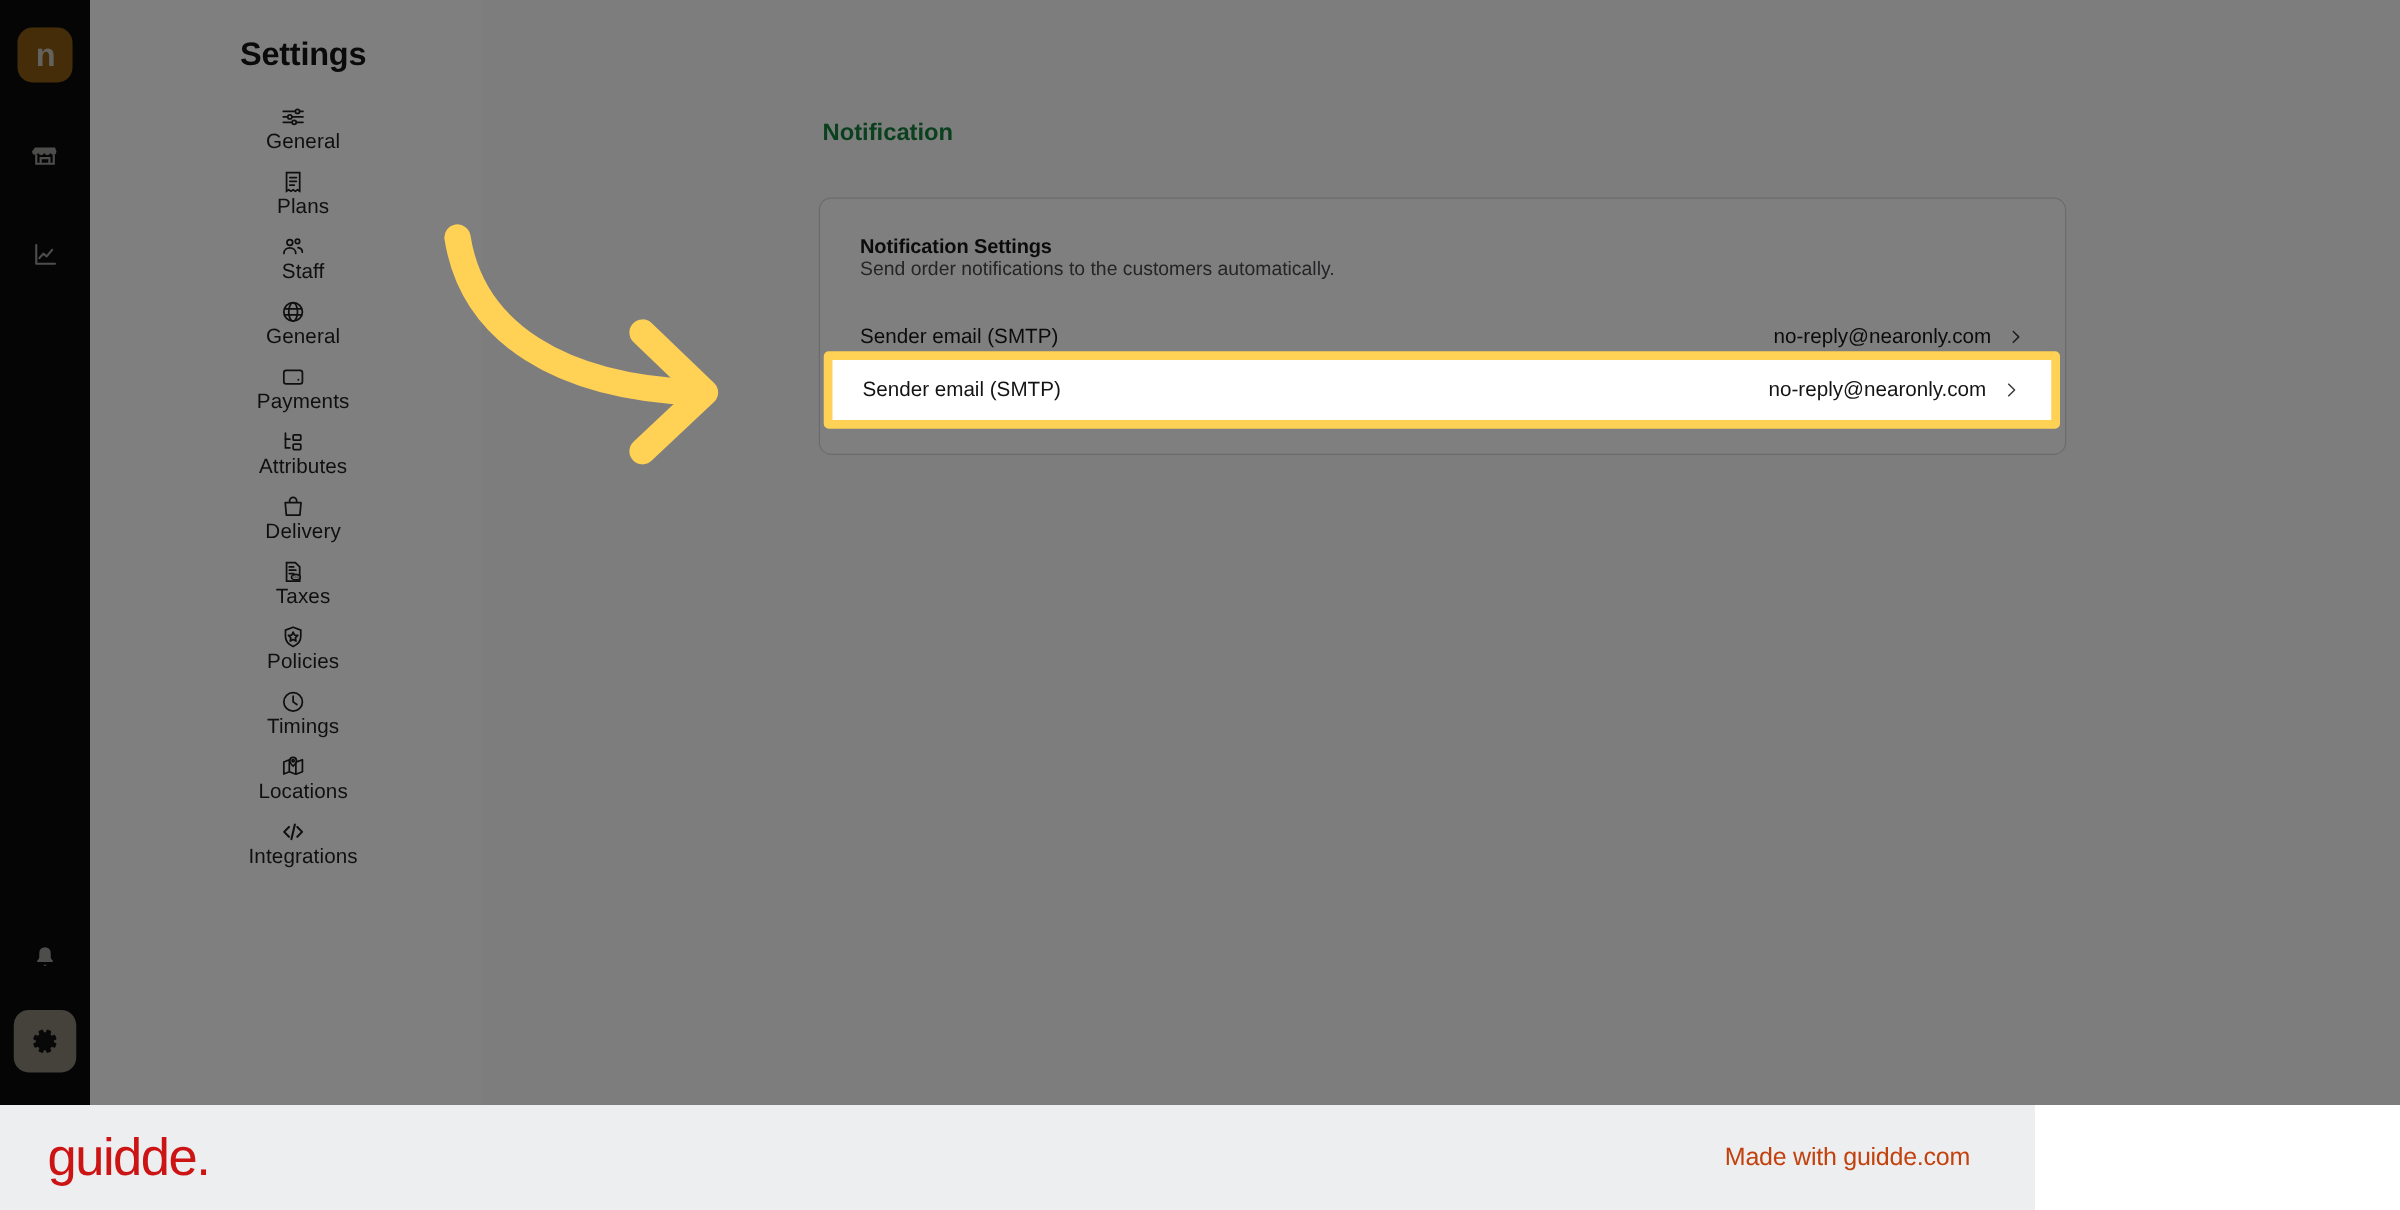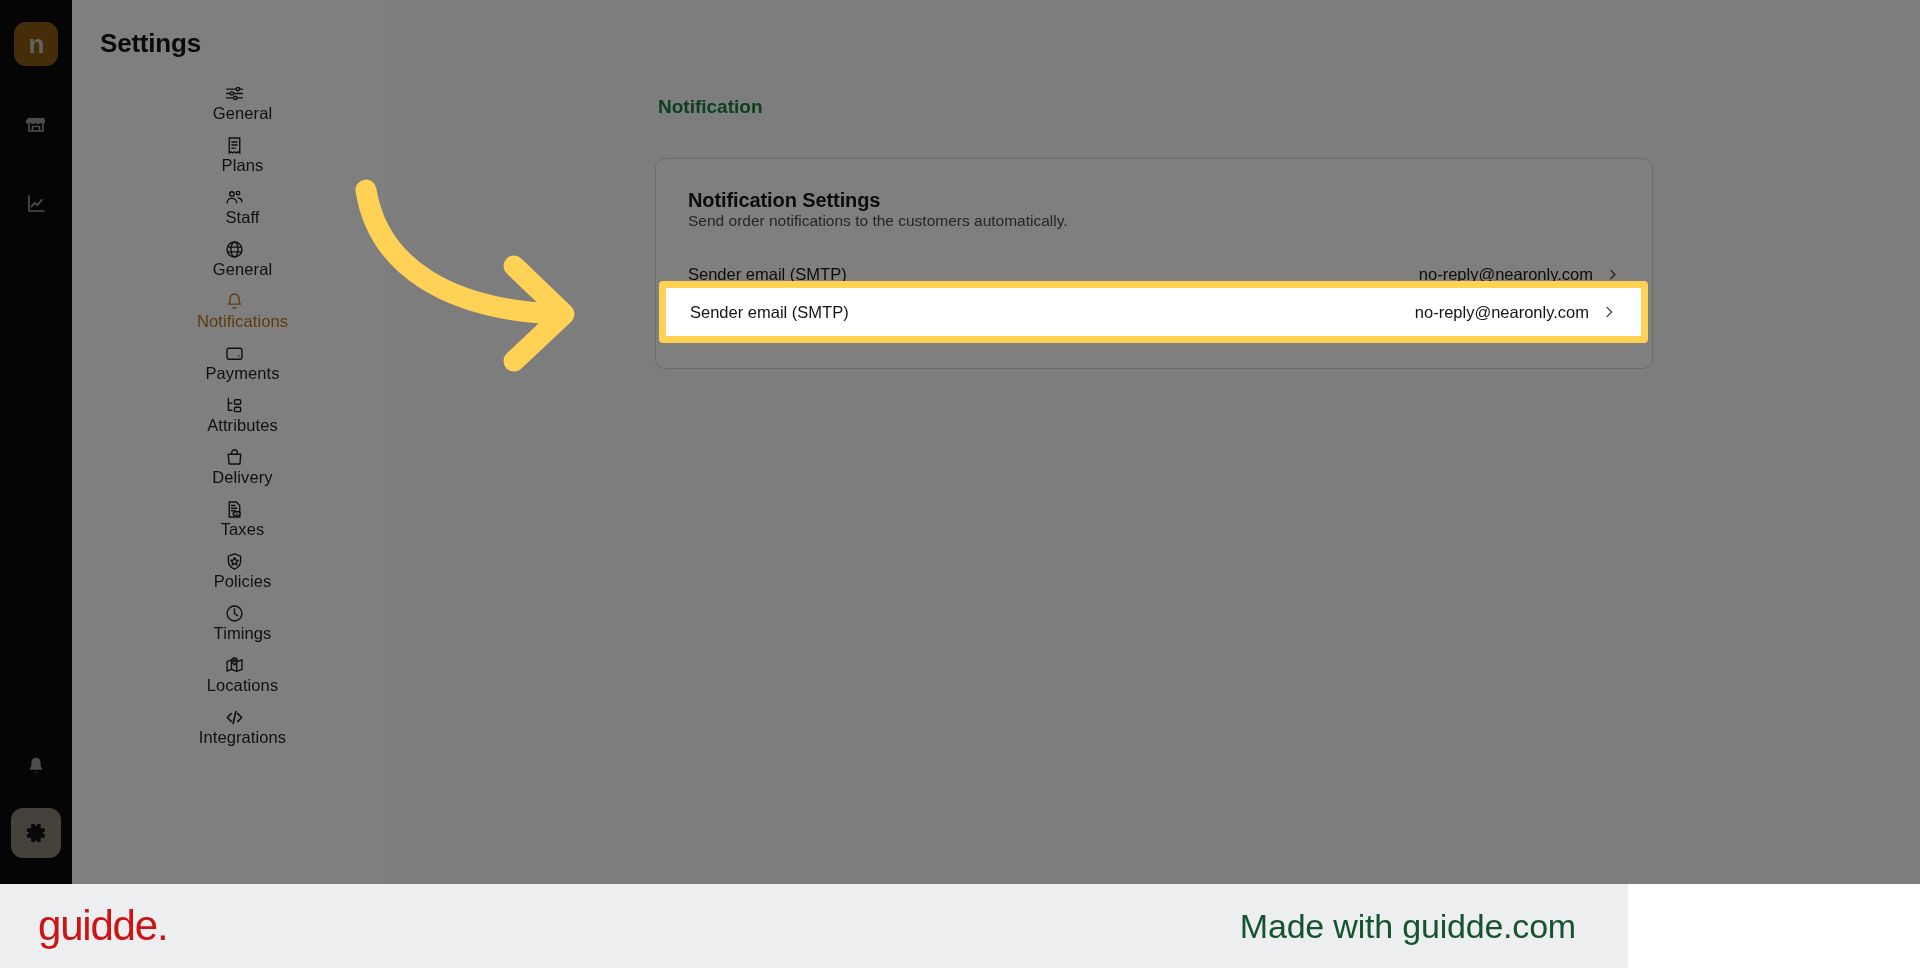--- a/index.html
+++ b/index.html
@@ -78,20 +78,21 @@
     width: 313px;
     height: 884px;
     background: #ffffff;
   }
   .settings-title {
     font-size: 26px;
     font-weight: bold;
     color: #141414;
     padding: 28px 0 0 28px;
     letter-spacing: -0.2px;
+    text-align: center;
   }
   .nav-list { margin-top: 24px; }
   .nav-item {
     display: flex;
     align-items: center;
     height: 36px;
     padding-left: 28px;
     margin-bottom: 16px;
     color: #1f1f1f;
     cursor: pointer;
@@ -130,21 +131,21 @@
     position: absolute;
     left: 270px; top: 158px;
     width: 998px;
     border: 1px solid #d7d7da;
     border-radius: 10px;
     background: #ffffff;
     padding: 0 0 26px 0;
   }
   .card-head { padding: 30px 32px 0 32px; }
   .card-title {
-    font-size: 20px;
+    font-size: 16px;
     font-weight: bold;
     color: #161616;
     letter-spacing: -0.1px;
   }
   .card-sub {
     font-size: 15.5px;
     color: #4a4a4e;
   }
   .rows { margin-top: 22px; }
   .setting-row {
@@ -231,22 +232,22 @@
     padding: 0 52px 0 38px;
   }
   .guidde-logo {
     font-size: 42px;
     font-weight: 500;
     color: #cc1414;
     letter-spacing: -1.2px;
     line-height: 1;
   }
   .guidde-made {
-    font-size: 34px;
-    color: #14532d;
+    font-size: 20px;
+    color: #c2410c;
     letter-spacing: -0.2px;
   }
 </style>
 </head>
 <body>
 
 <div id="app">
 
   <div class="app-window">
 
@@ -330,29 +331,20 @@
           <span class="nav-icon">
             <svg width="21" height="21" viewBox="0 0 24 24" fill="none" stroke="currentColor" stroke-width="1.6">
               <circle cx="12" cy="12" r="8.5"></circle>
               <ellipse cx="12" cy="12" rx="4" ry="8.5"></ellipse>
               <path d="M3.7 9.3h16.6M3.7 14.7h16.6"></path>
             </svg>
           </span>
           <span class="nav-label">General</span>
         </div>
 
-        <div class="nav-item active">
-          <span class="nav-icon">
-            <svg width="21" height="21" viewBox="0 0 24 24" fill="none" stroke="currentColor" stroke-width="1.6" stroke-linejoin="round">
-              <path d="M12 3.5a5.2 5.2 0 0 0-5.2 5.2v3.1c0 1-.4 2-1.1 2.7l-.5.5h13.6l-.5-.5a3.9 3.9 0 0 1-1.1-2.7V8.7A5.2 5.2 0 0 0 12 3.5z"></path>
-              <path d="M10.3 18.2a1.8 1.8 0 0 0 3.4 0"></path>
-            </svg>
-          </span>
-          <span class="nav-label">Notifications</span>
-        </div>
 
         <div class="nav-item">
           <span class="nav-icon">
             <svg width="21" height="21" viewBox="0 0 24 24" fill="none" stroke="currentColor" stroke-width="1.6">
               <rect x="3.5" y="6" width="17" height="12.5" rx="2.2"></rect>
               <circle cx="16.8" cy="14.6" r="0.9" fill="currentColor" stroke="none"></circle>
             </svg>
           </span>
           <span class="nav-label">Payments</span>
         </div>

